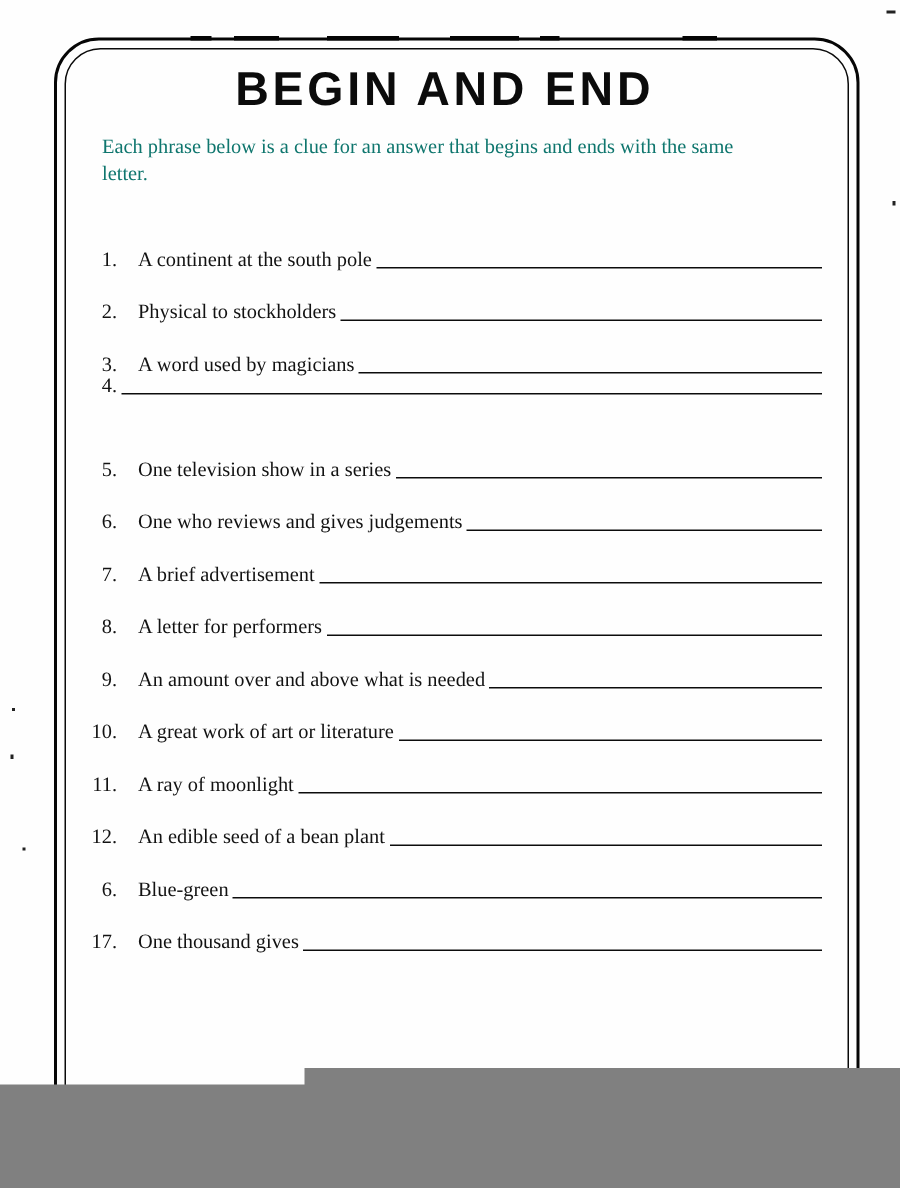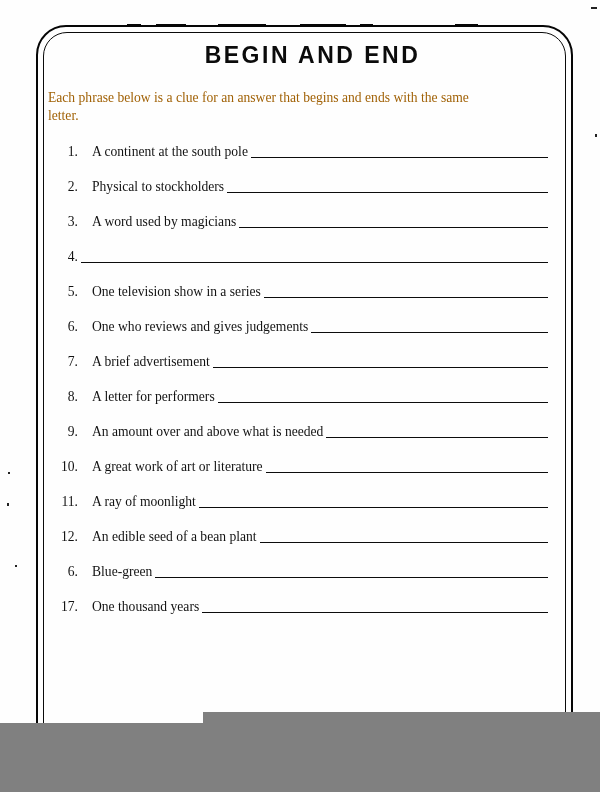--- a/index.html
+++ b/index.html
@@ -28,48 +28,48 @@
     width: 523px; height: 780px;
     box-sizing: border-box;
     border: 1.6px solid #0a0a0a;
     border-radius: 24px;
   }
   
   .border-dash {
     position: absolute; height: 3px; background: #050505; top: 24px;
   }
   .title {
-    position: absolute; left: 44px; top: 42px; width: 537px;
+    position: absolute; left: 28px; top: 42px; width: 537px;
     text-align: center;
     font-family: "Liberation Sans", sans-serif;
-    font-size: 23px; font-weight: 800;
+    font-size: 31px; font-weight: 800;
     letter-spacing: 2.5px;
     color: #0b0b0b;
     transform: scaleY(1.02);
     white-space: nowrap;
   }
   .instructions {
-    position: absolute; left: 48px; top: 89px; width: 495px;
+    position: absolute; left: 68px; top: 89px; width: 495px;
     font-size: 13.6px; line-height: 17.5px;
-    color: #a16207;
+    color: #0f766e;
   }
   .clue-list {
     position: absolute; left: 56px; top: 144px; width: 492px;
   }
   .clue-row {
     display: flex; align-items: baseline;
     height: 35px;
     font-size: 13.6px;
   }
   .clue-num {
     flex: 0 0 22px; width: 22px; text-align: right;
     white-space: nowrap;
   }
   .clue-text {
-    margin-left: 14px; white-space: nowrap;
+    margin-left: 14px; white-space: nowrap; margin-top: 21px;
   }
   .answer-blank {
     flex: 1 1 auto; height: 3px;
     border-bottom: 1.3px solid #0c0c0c;
     margin-left: 3px;
     position: relative; top: 2px;
     min-width: 10px;
   }
   
   .gray-step {
@@ -189,21 +189,21 @@
 
       <div class="clue-row">
         <span class="clue-num">6.</span>
         <span class="clue-text">Blue-green</span>
         <span class="answer-blank"></span>
       </div>
 
 
       <div class="clue-row">
         <span class="clue-num">17.</span>
-        <span class="clue-text">One thousand years</span>
+        <span class="clue-text">One thousand gives</span>
         <span class="answer-blank"></span>
       </div>
 
   </div>
 
   <div class="gray-step"></div>
   <div class="gray-bottom"></div>
 
 </div>
 

